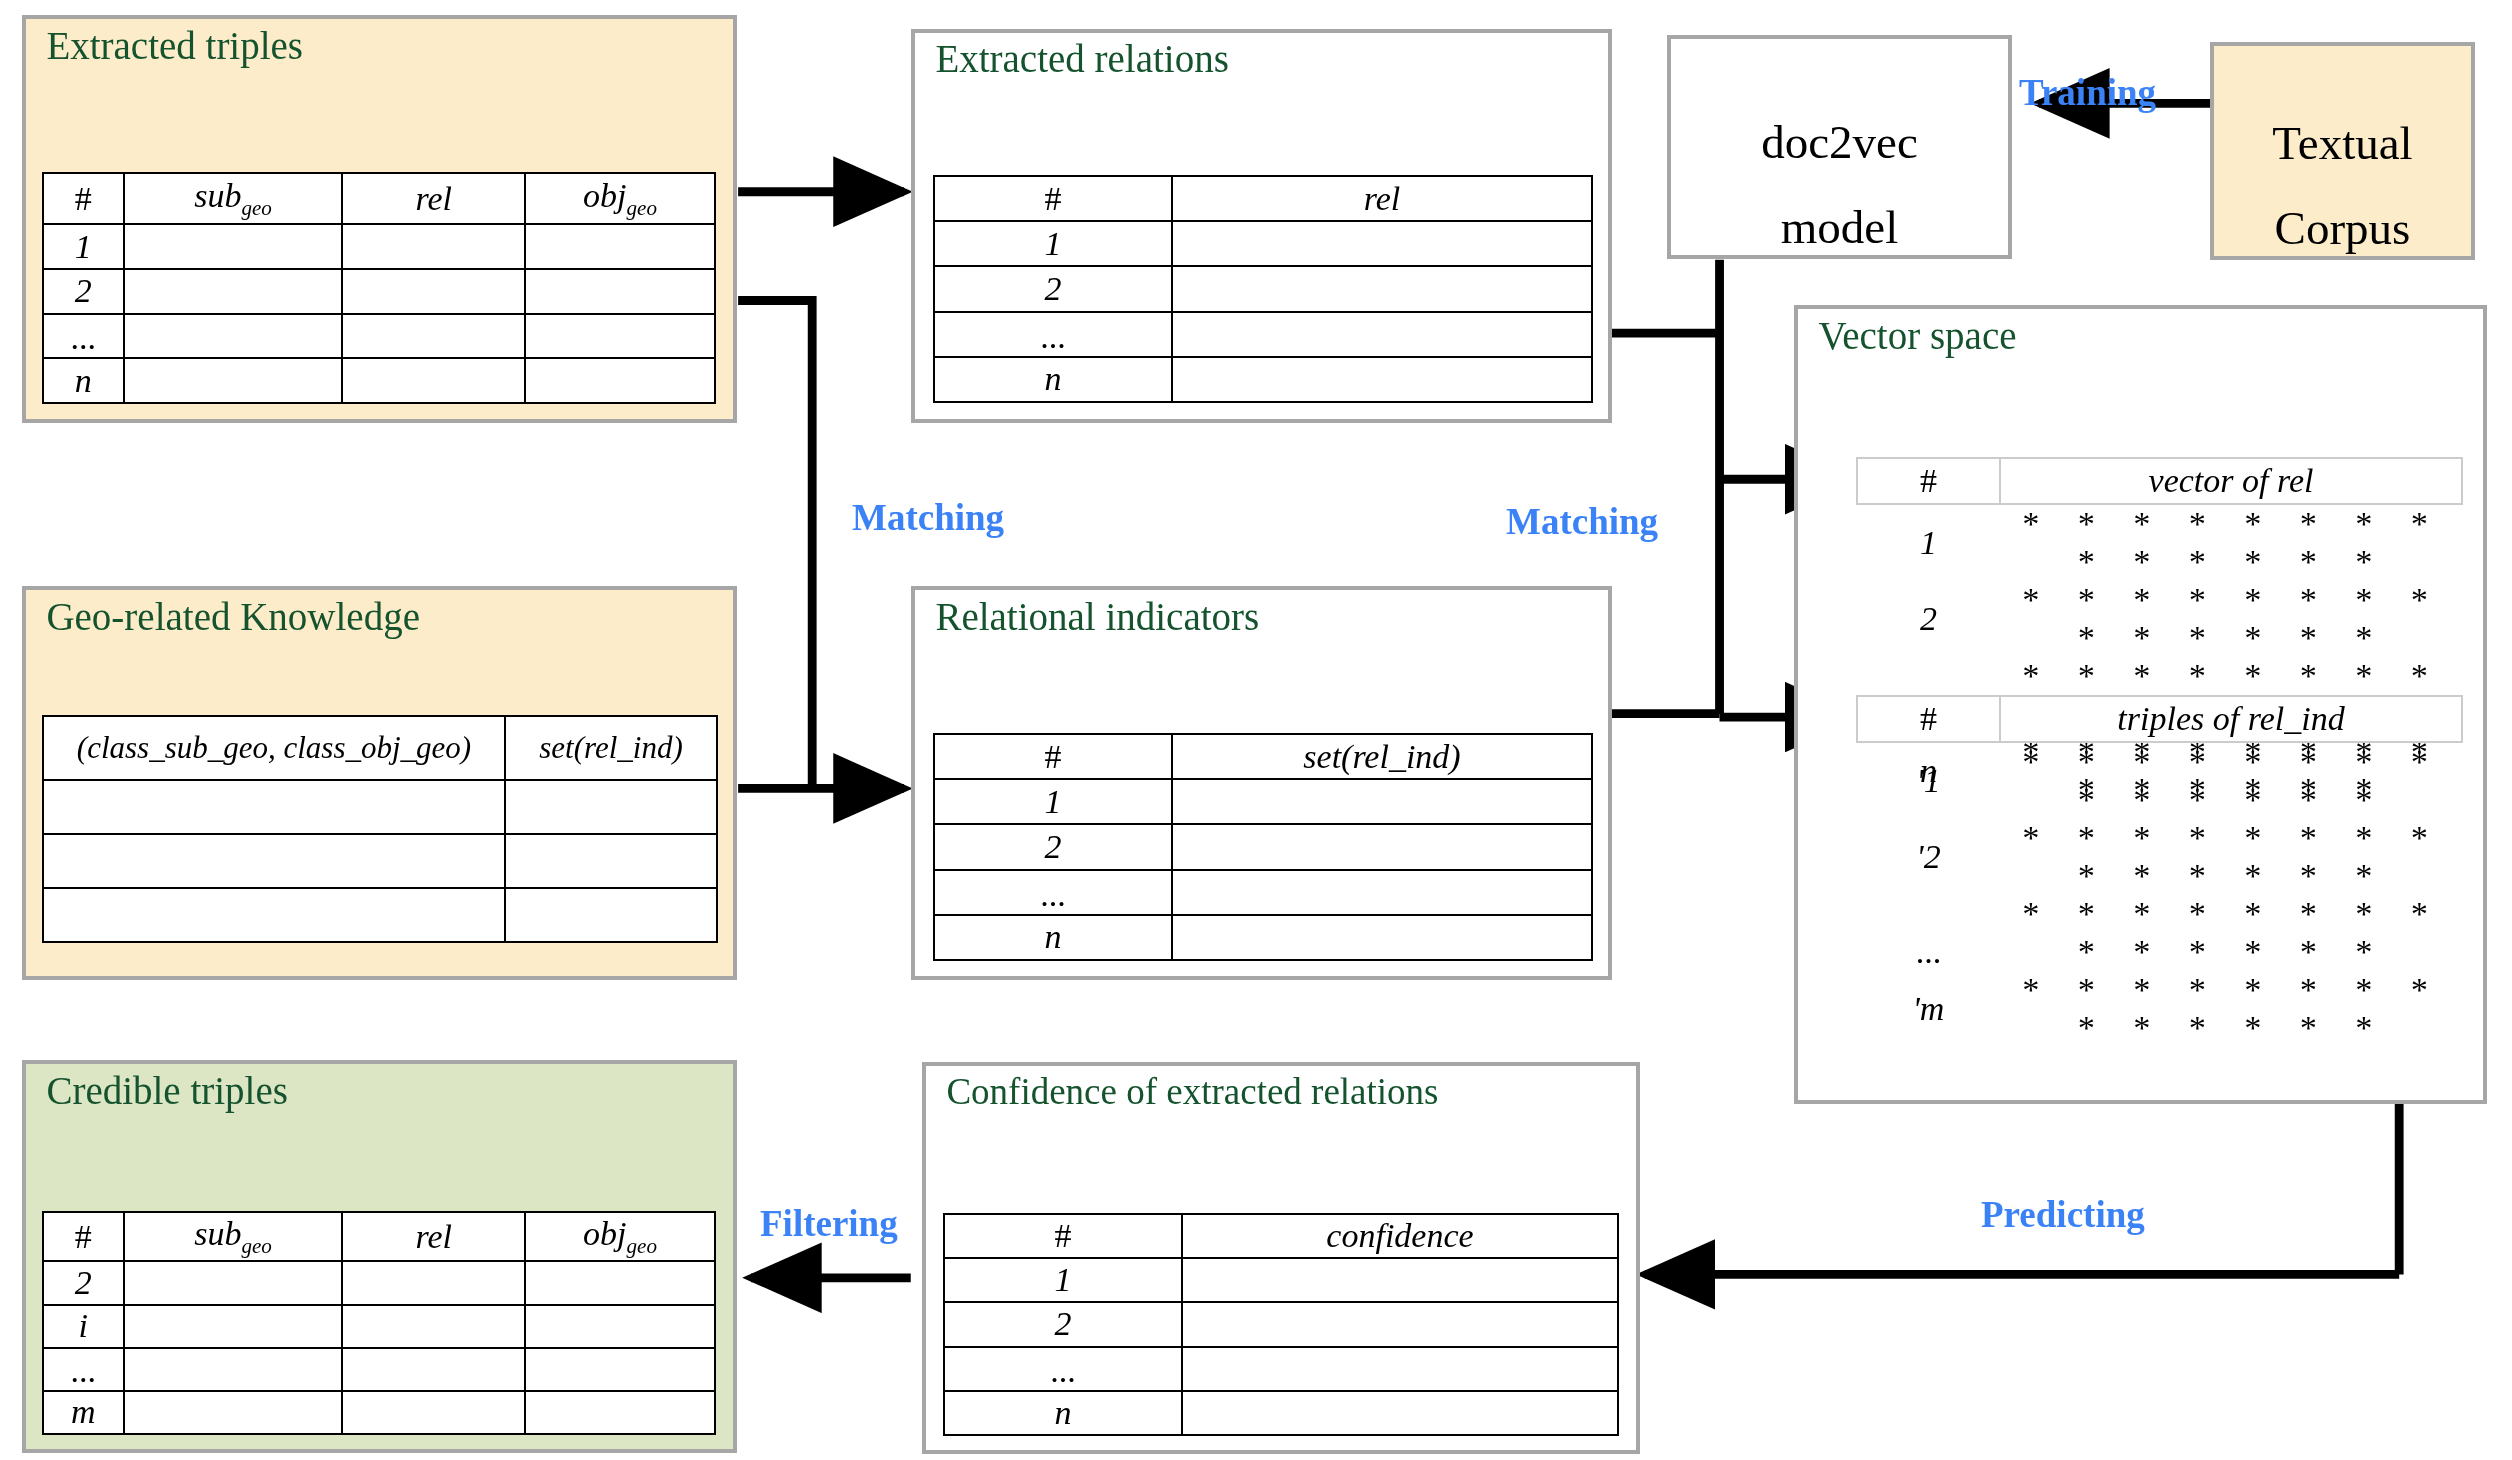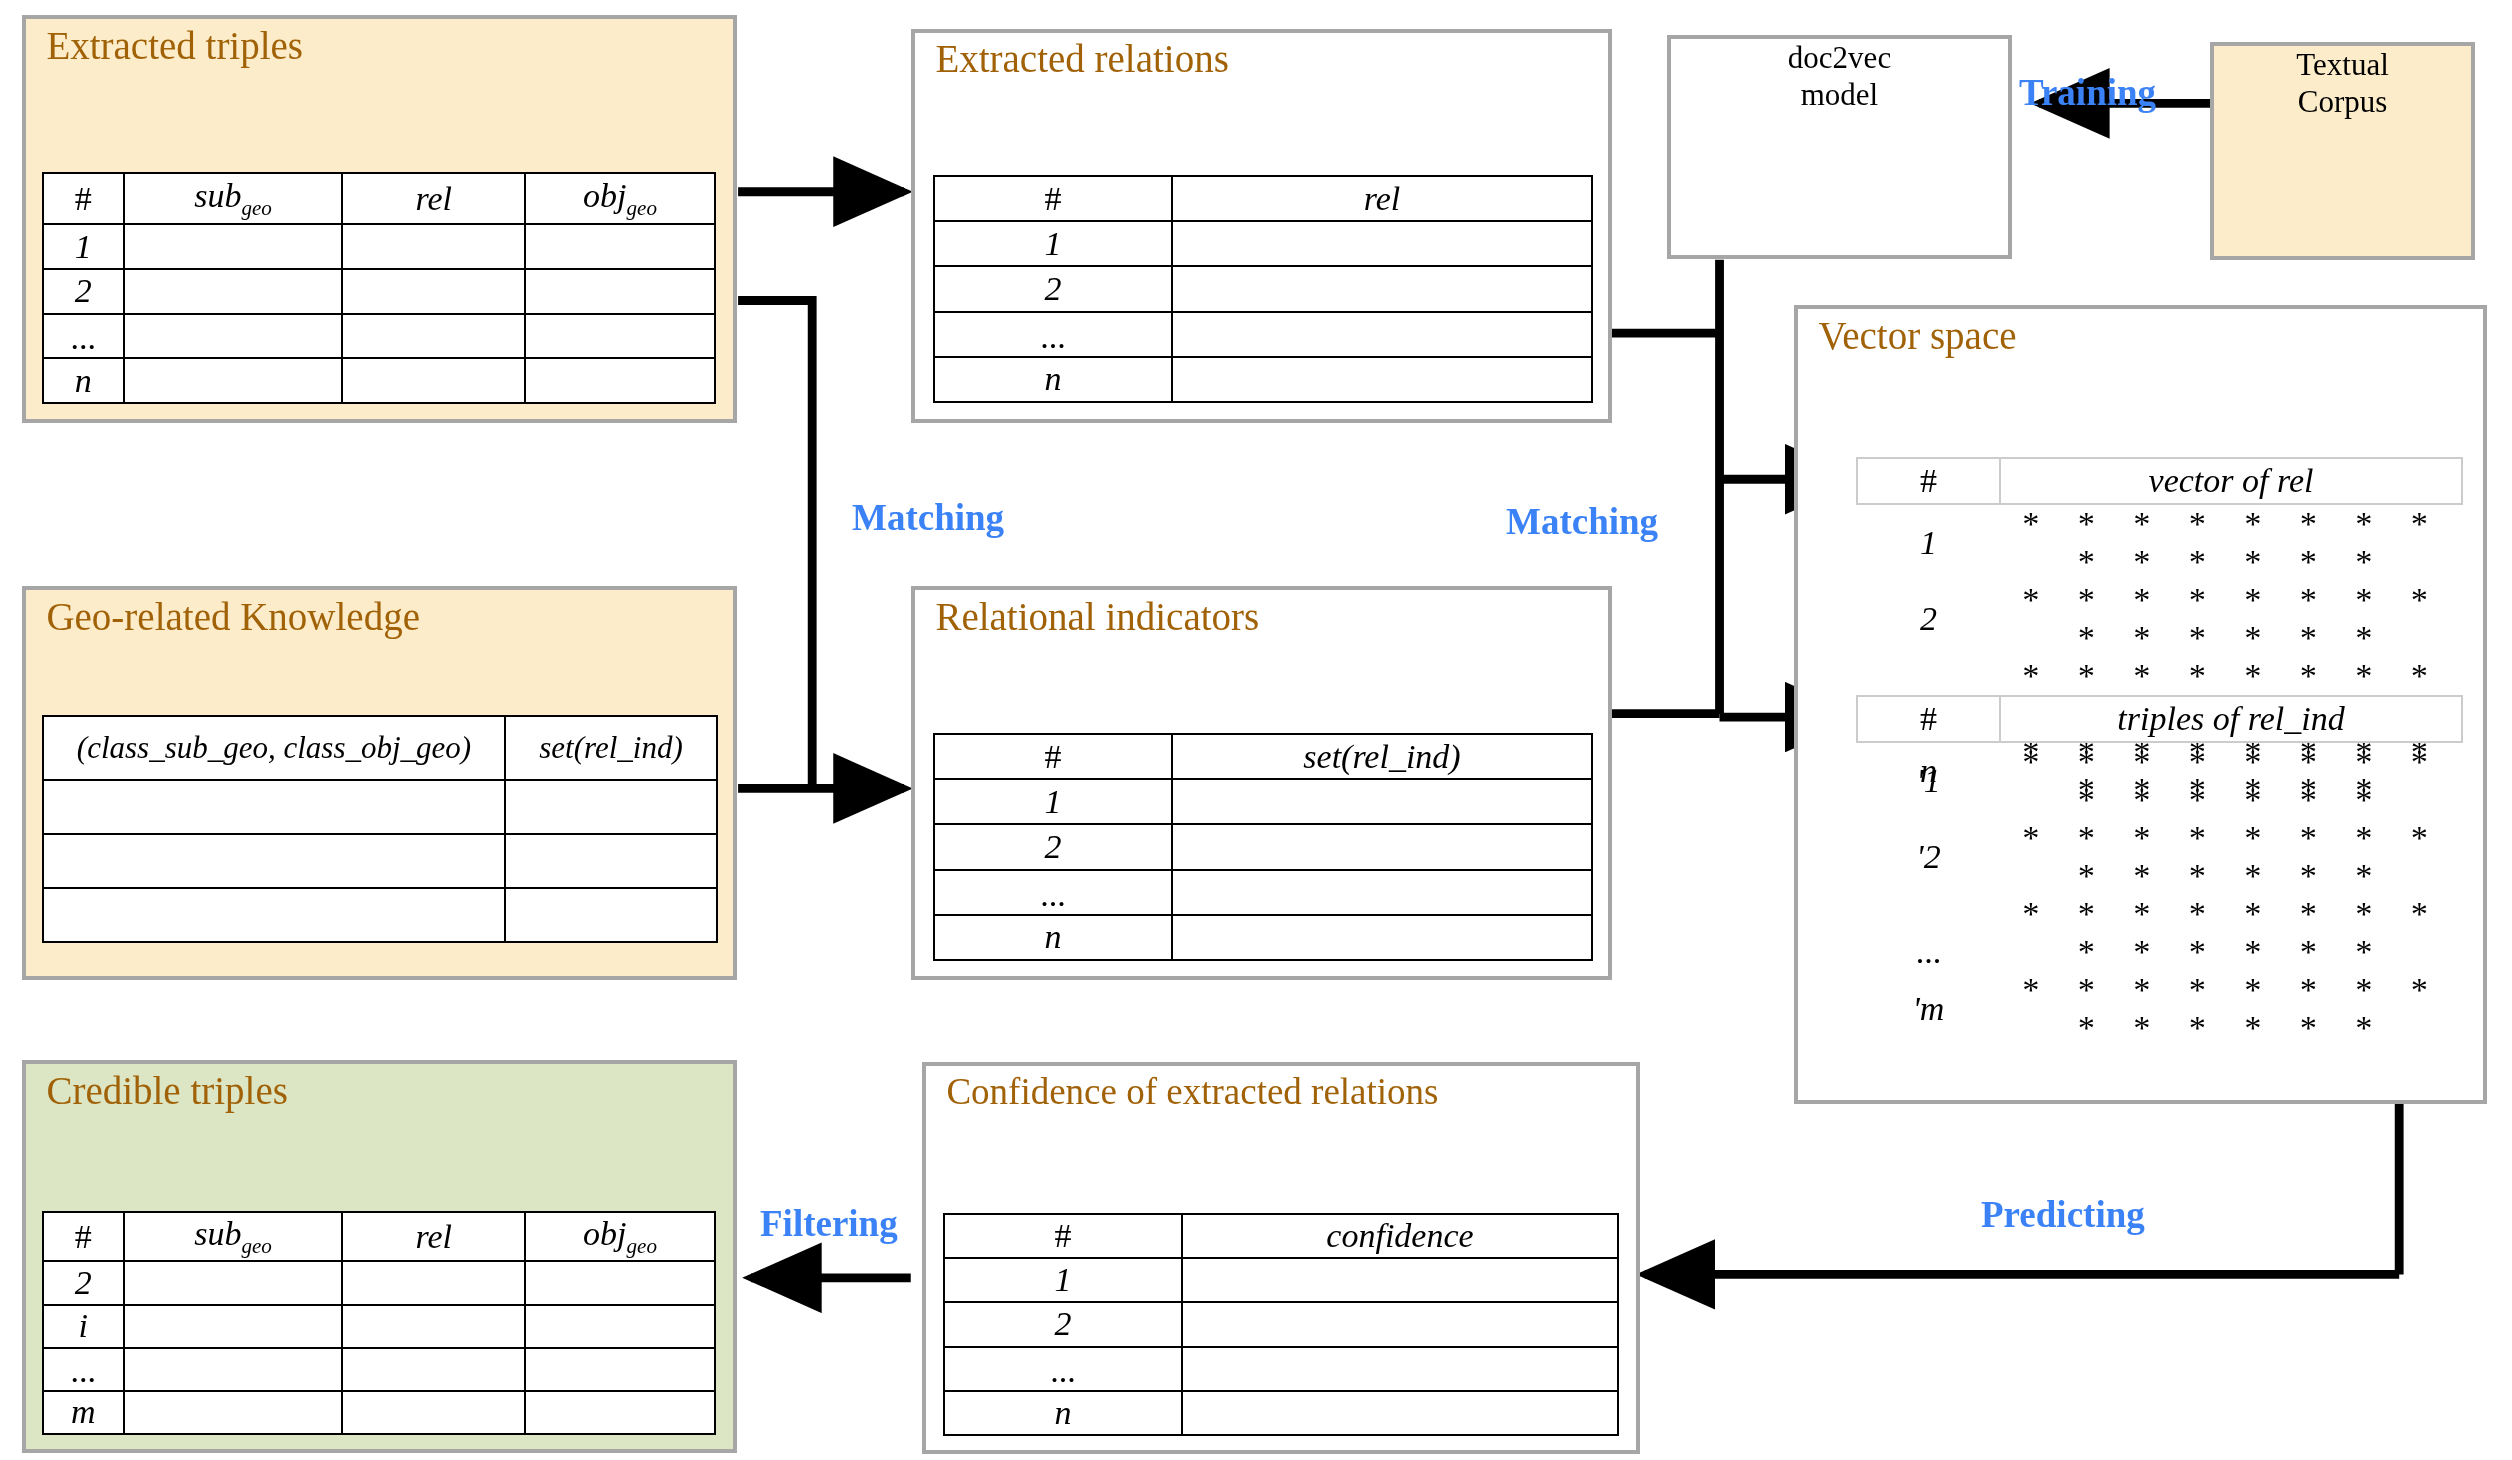--- a/index.html
+++ b/index.html
@@ -7,41 +7,41 @@
        font-family:"Liberation Serif","DejaVu Serif",serif;}
 
   .canvas{position:absolute;left:0;top:0;width:2512px;height:1460px;}
 
   
   .box{position:absolute;border:4.1px solid #a6a6a6;box-sizing:border-box;background:#ffffff;}
   .box.cream{background:#fcecc9;}
   .box.green{background:#dce5c4;}
 
   .box-title{position:absolute;left:20.4px;top:6.8px;font-size:39px;line-height:1.05;
-             color:#a16207;white-space:nowrap;}
+             color:#14532d;white-space:nowrap;}
 
   
   table.t{position:absolute;border-collapse:collapse;background:#ffffff;table-layout:fixed;}
   table.t td,table.t th{border:2px solid #000;padding:0;text-align:center;vertical-align:middle;
                         background:#ffffff;font-weight:normal;}
   table.t th{font-style:italic;font-size:34px;}
   table.t td{font-style:italic;font-size:34px;}
   .sub{font-size:0.62em;vertical-align:sub;}
 
   
   table.vt{position:absolute;border-collapse:collapse;table-layout:fixed;}
   table.vt th{border:2px solid #cccccc;font-style:italic;font-weight:normal;font-size:34px;
               background:#fff;text-align:center;padding:0;}
   table.vt td{border:none;font-style:italic;font-size:34px;text-align:center;padding:0;background:transparent;}
   td.stars{font-style:normal;letter-spacing:15px;font-size:35px;text-align:left;padding-left:8.2px;
            font-family:"Liberation Serif","DejaVu Serif",serif;}
 
   
-  .ctr{position:absolute;display:flex;align-items:center;justify-content:flex-start;
-       text-align:center;font-size:31px;line-height:1.2;}
+  .ctr{position:absolute;display:flex;align-items:center;justify-content:flex-end;
+       text-align:center;font-size:47px;line-height:1.2;gap:28px;}
 
   
   .lbl{position:absolute;font-weight:bold;font-size:37px;white-space:nowrap;color:#3b82f6;}
 
   svg.wires{position:absolute;left:0;top:0;width:2512px;height:1460px;pointer-events:none;}
 </style>
 </head>
 <body>
 
 <div class="canvas">

